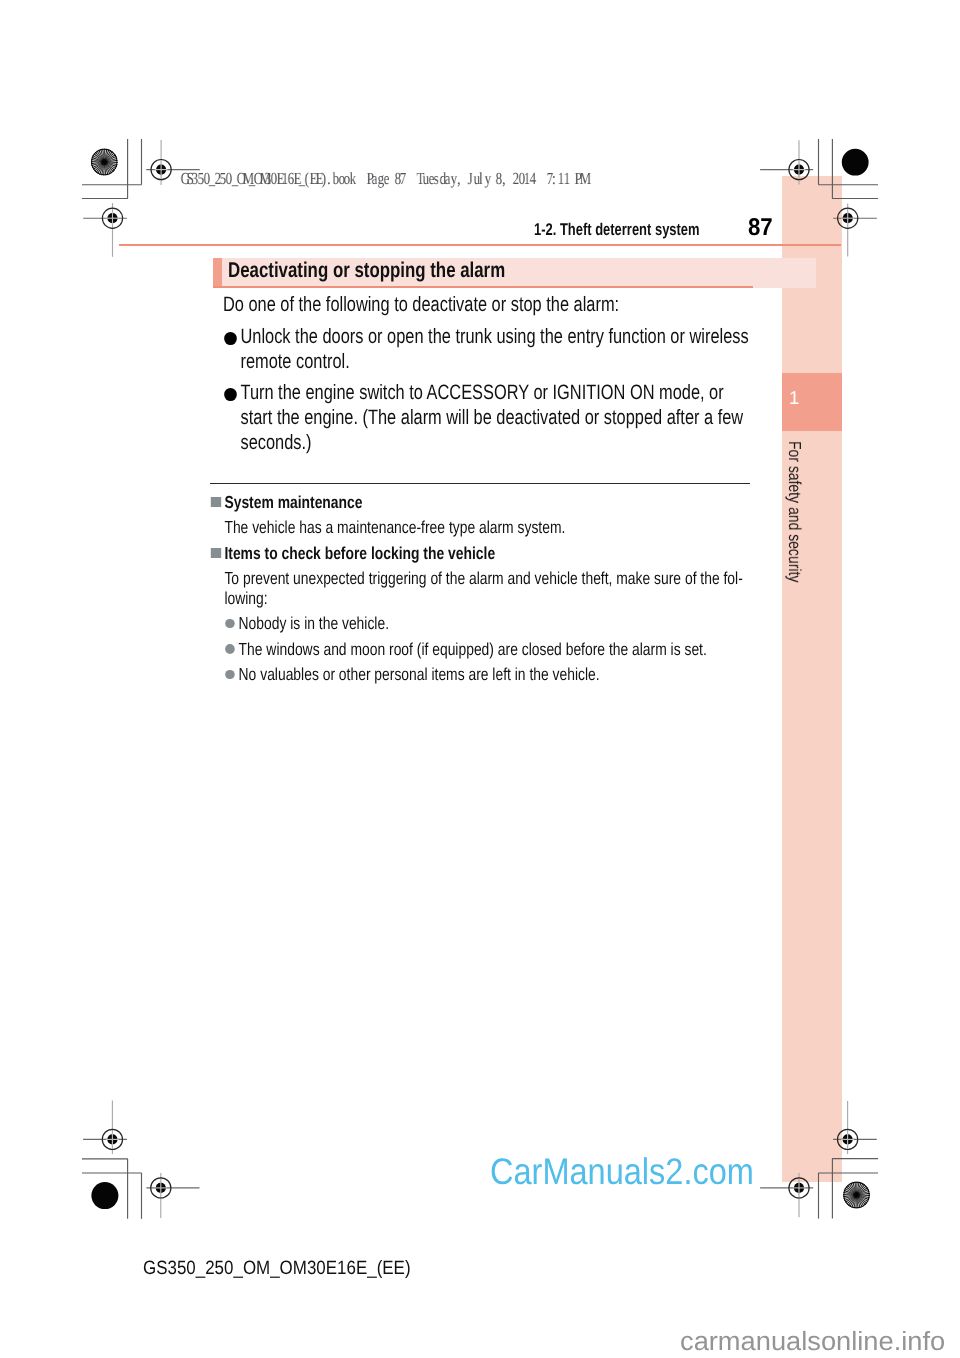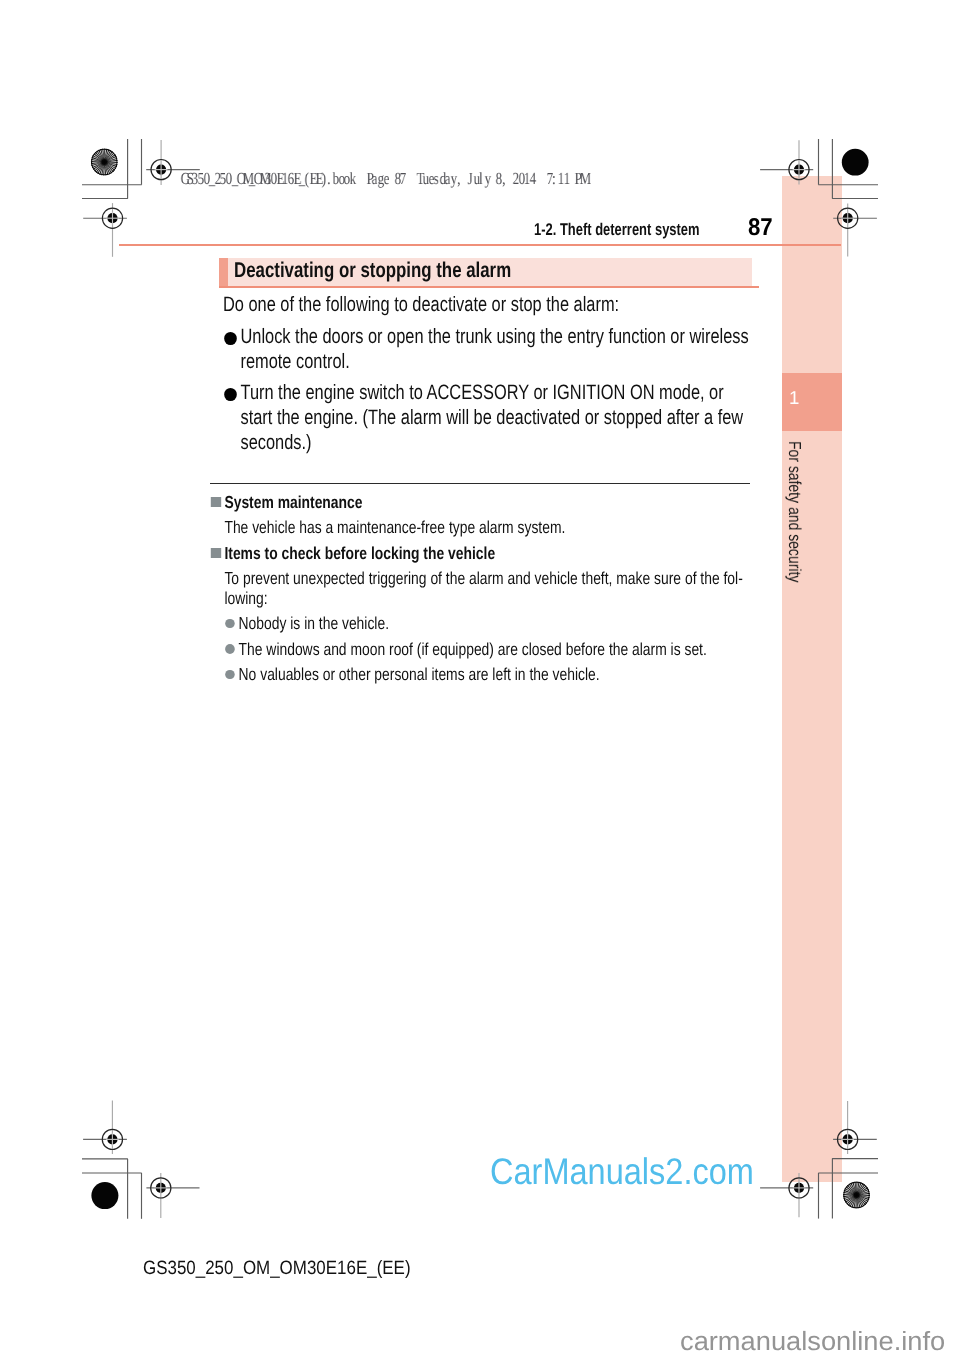--- a/index.html
+++ b/index.html
@@ -27,21 +27,21 @@
   
   #side-band{position:absolute;left:782px;top:175.5px;width:59.5px;height:1006px;background:#f9d2c6;}
   #side-tab{position:absolute;left:782px;top:372.5px;width:59.5px;height:58px;background:#f2a08d;}
   #side-tab-num{position:absolute;left:789.2px;top:390.6px;color:#fff;
      font-size:18.6px;line-height:13.4px;will-change:transform;transform:translateZ(0);}
   #side-title{position:absolute;left:784.3px;top:440.6px;color:#1a1a1a;font-size:17.4px;will-change:transform;transform:translateZ(0);}
   #side-title span{display:inline-block;writing-mode:vertical-rl;white-space:nowrap;
      transform:scaleY(0.8035) translateZ(0);transform-origin:0 0;}
 
   
-  #title-band{position:absolute;left:219px;top:257.5px;width:533px;height:30.5px;background:#fae0da;}
+  #title-band{position:absolute;left:213px;top:257.5px;width:603px;height:30.5px;background:#fae0da;}
   #title-accent{position:absolute;left:0;top:0;width:9.1px;height:30.5px;background:#f2a08d;}
   #title-under{position:absolute;left:0;bottom:0;width:540.4px;height:2.0px;background:#f0907a;}
   #title-text{position:absolute;left:15.3px;top:0.8px;font-size:21.4px;font-weight:bold;color:#111;white-space:nowrap;}
 
   
   
   .sq{transform:scaleX(0.7878) translateZ(0);transform-origin:0 0;}
   #body{position:absolute;left:209.9px;top:292px;width:686px;color:#111;}
   .para{font-size:20.8px;line-height:25px;padding-left:16.4px;}
   .bullet-row{position:relative;margin-top:6.5px;font-size:20.8px;line-height:25px;}

